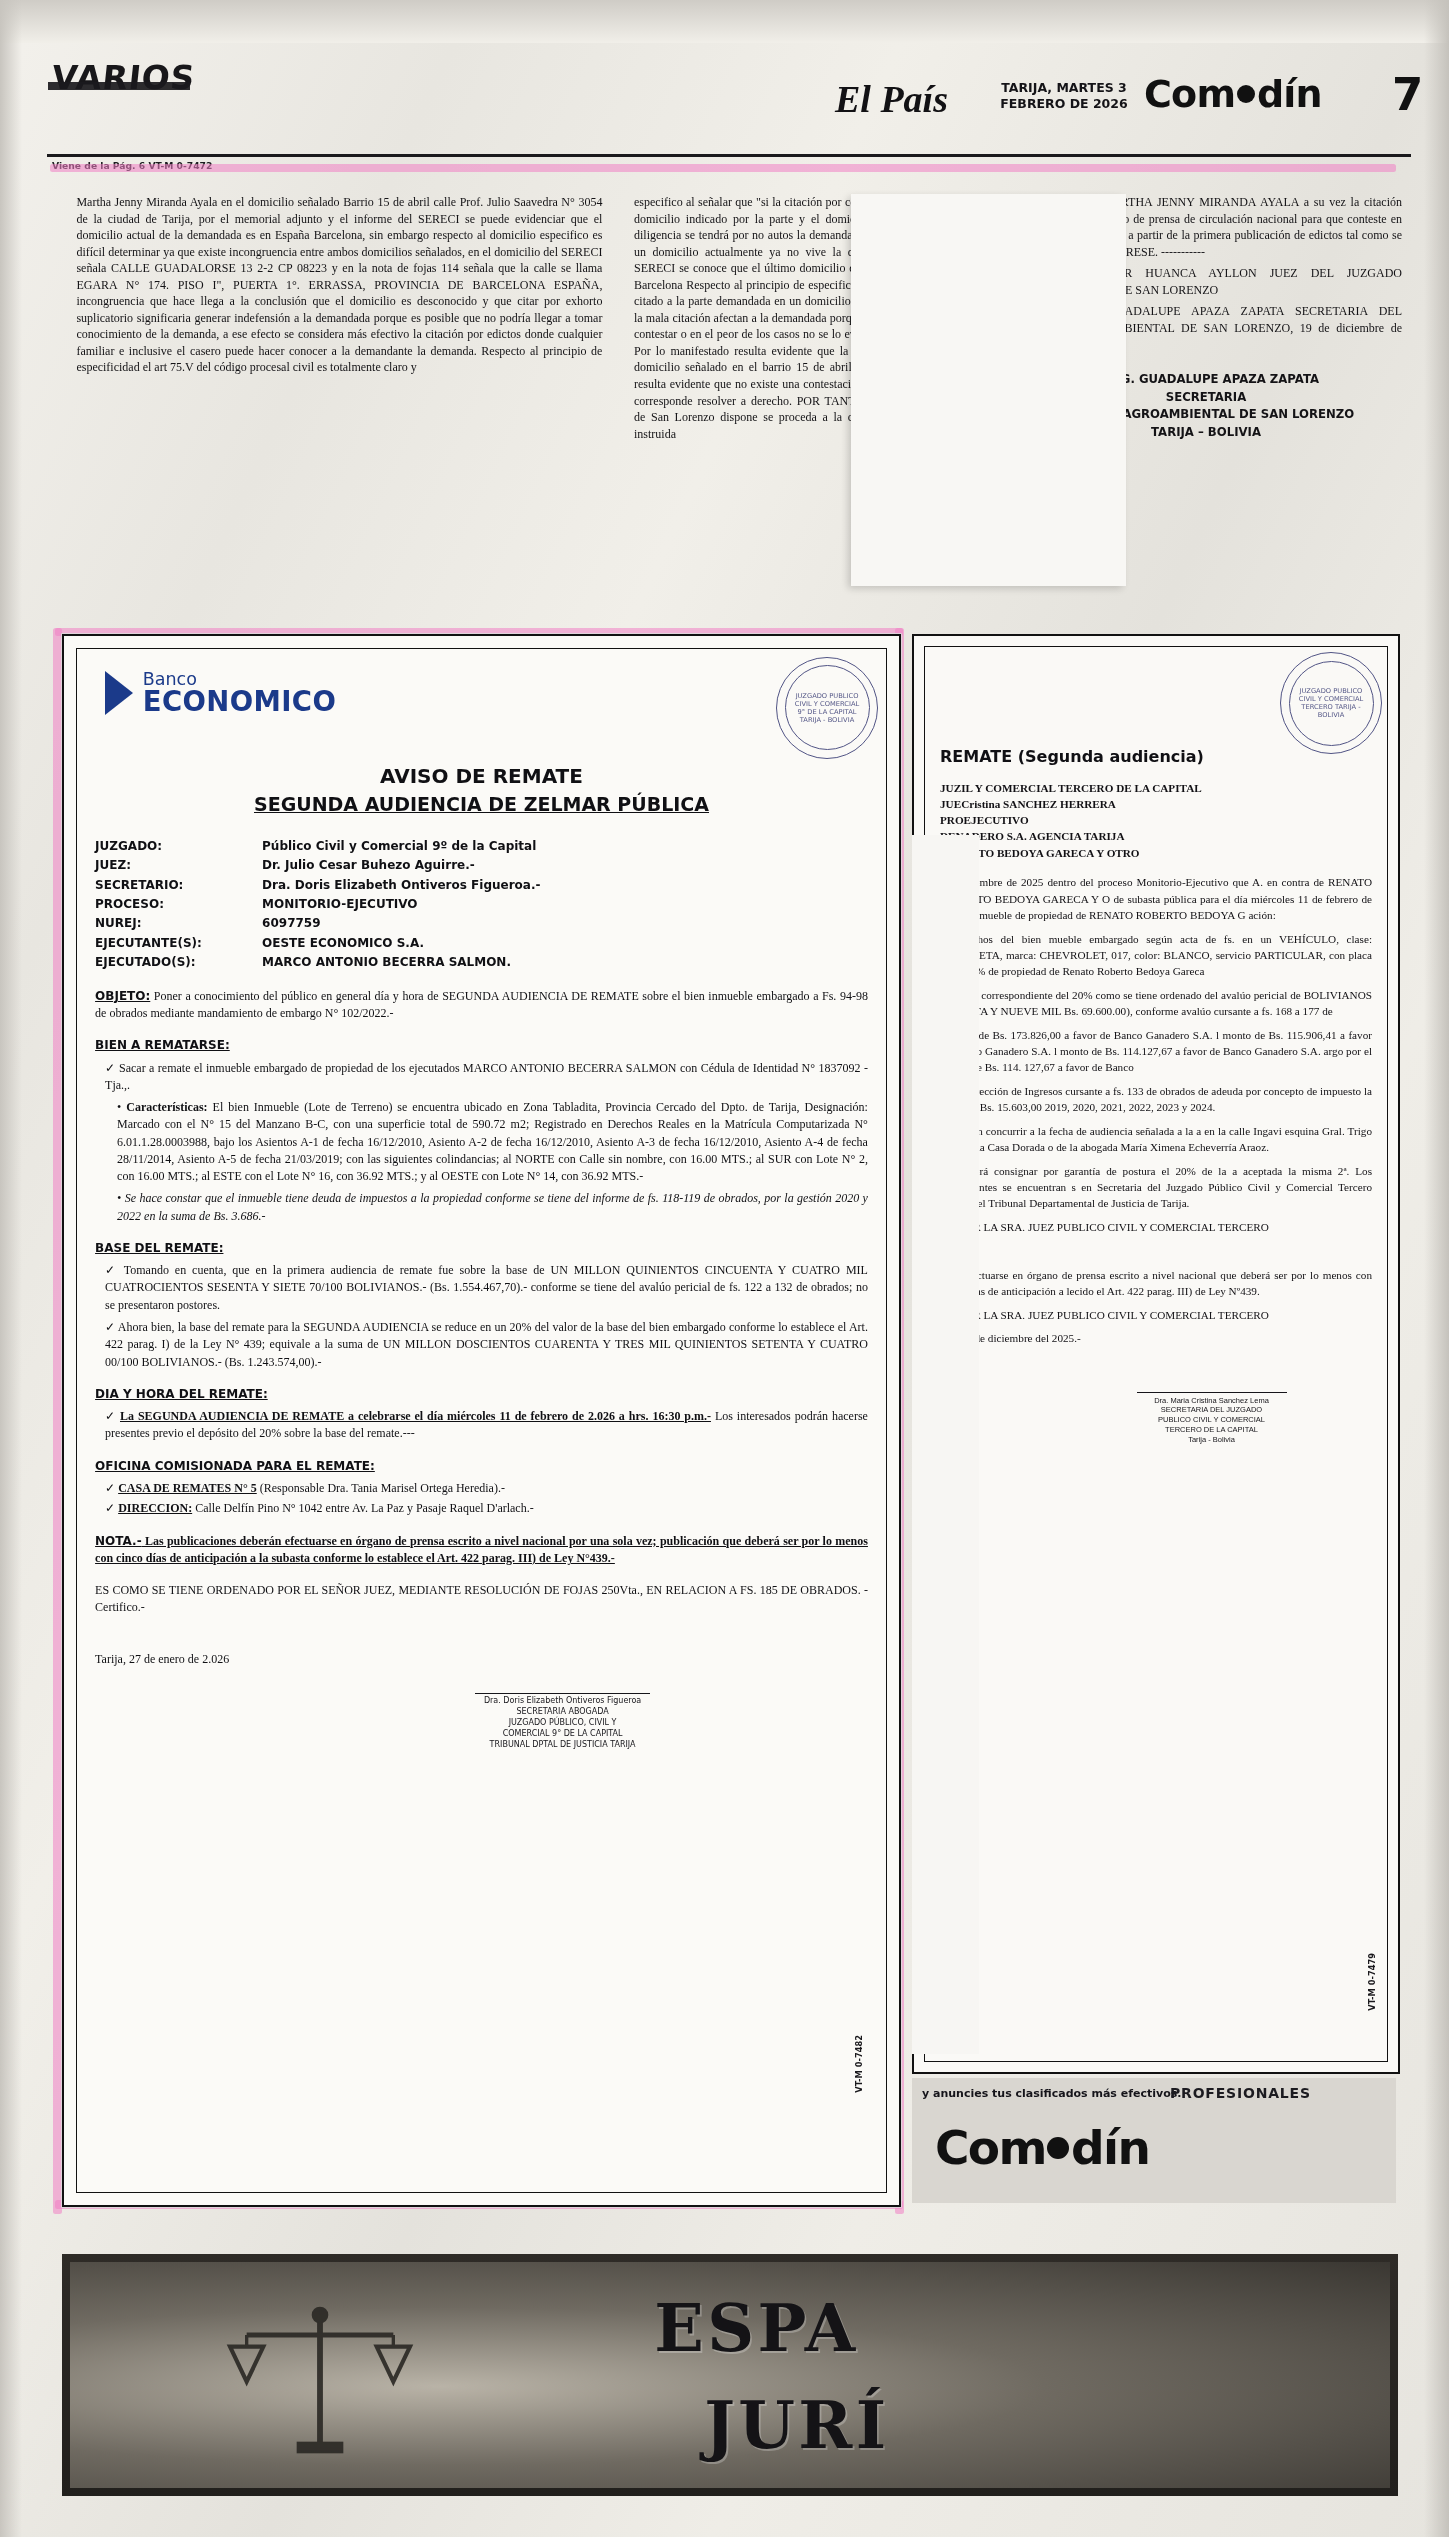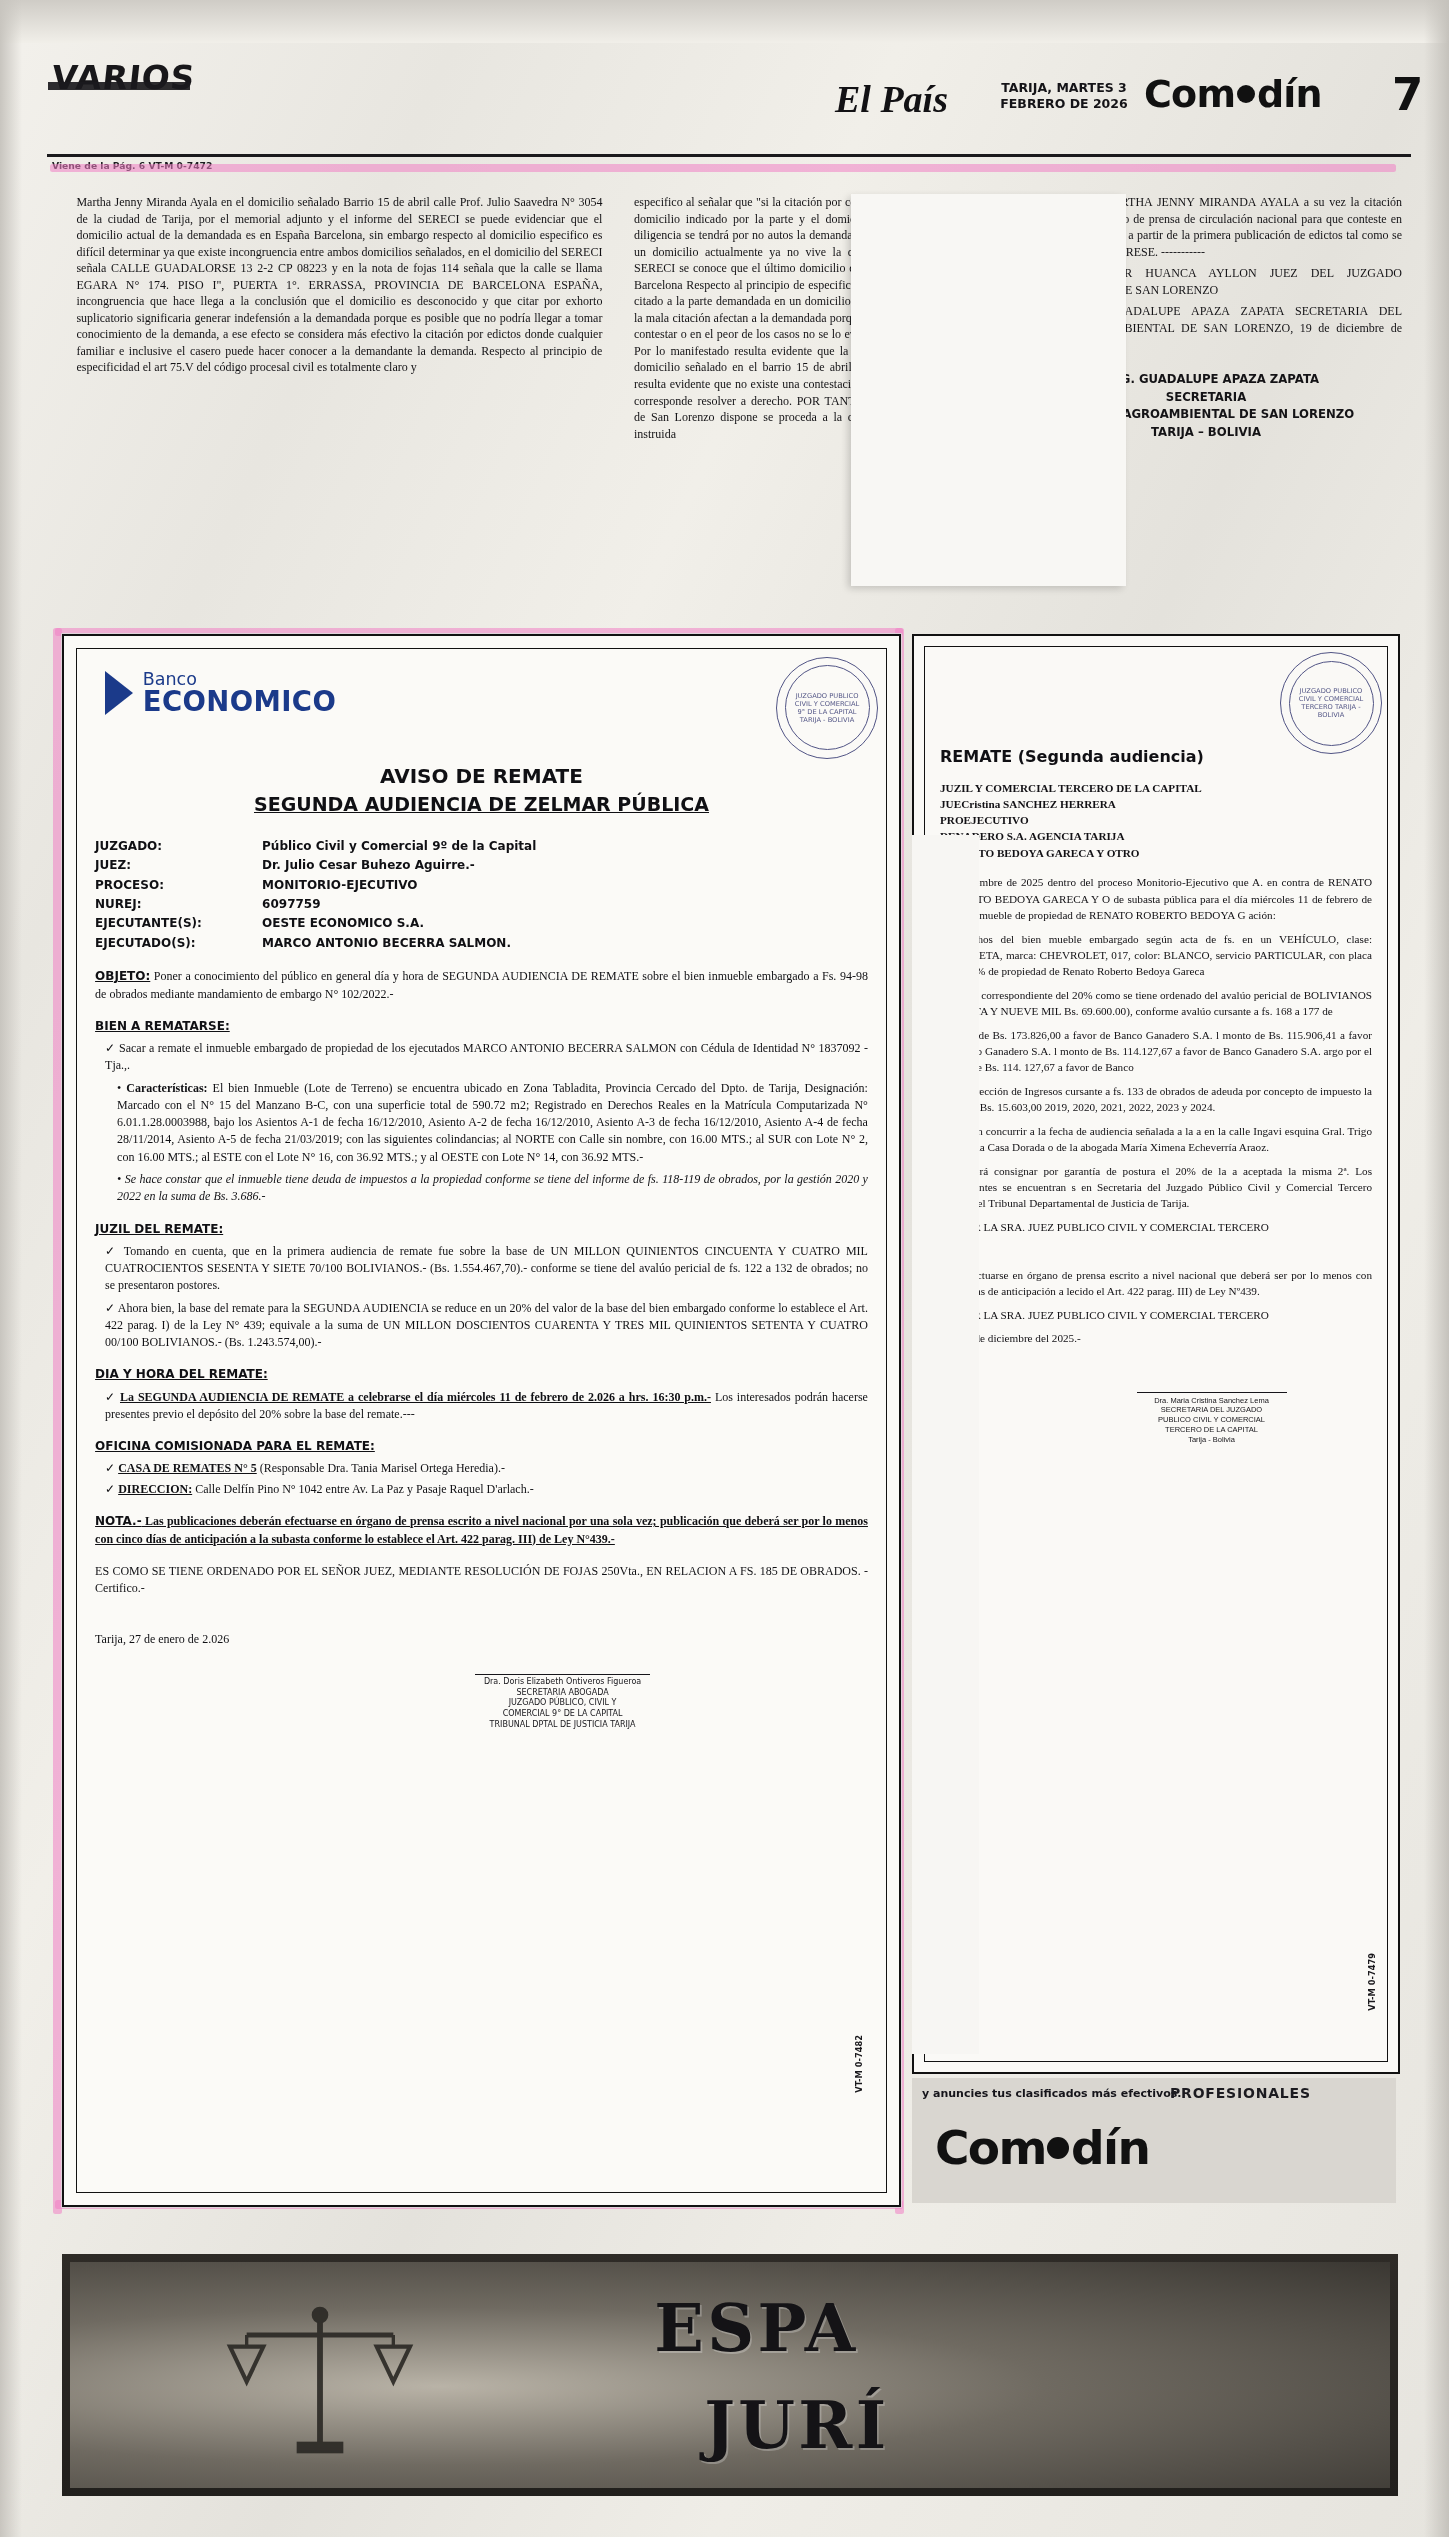--- a/index.html
+++ b/index.html
@@ -178,20 +178,24 @@
       <div class="kv">
         <div class="row">
           <div class="k">JUZGADO:</div>
           <div class="v">Público Civil y Comercial 9º de la Capital</div>
         </div>
         <div class="row">
           <div class="k">JUEZ:</div>
           <div class="v">Dr. Julio Cesar Buhezo Aguirre.-</div>
         </div>
         <div class="row">
+          <div class="k">SECRETARIO:</div>
+          <div class="v">Dra. Doris Elizabeth Ontiveros Figueroa.-</div>
+        </div>
+        <div class="row">
           <div class="k">PROCESO:</div>
           <div class="v">MONITORIO-EJECUTIVO</div>
         </div>
         <div class="row">
           <div class="k">NUREJ:</div>
           <div class="v">6097759</div>
         </div>
         <div class="row">
           <div class="k">EJECUTANTE(S):</div>
           <div class="v">OESTE ECONOMICO S.A.</div>
@@ -207,21 +211,21 @@
       </div>
 
       <div class="sec">
         <div class="hd">BIEN A REMATARSE:</div>
         <div class="tick" style="margin-top:5px;">✓ <span>Sacar a remate el inmueble embargado de propiedad de los ejecutados MARCO ANTONIO BECERRA SALMON con Cédula de Identidad N° 1837092 - Tja.,.</span></div>
         <div class="bullet" style="margin-top:5px;">• <b>Características:</b><span> El bien Inmueble (Lote de Terreno) se encuentra ubicado en Zona Tabladita, Provincia Cercado del Dpto. de Tarija, Designación: Marcado con el N° 15 del Manzano B-C, con una superficie total de 590.72 m2; Registrado en Derechos Reales en la Matrícula Computarizada N° 6.01.1.28.0003988, bajo los Asientos A-1 de fecha 16/12/2010, Asiento A-2 de fecha 16/12/2010, Asiento A-3 de fecha 16/12/2010, Asiento A-4 de fecha 28/11/2014, Asiento A-5 de fecha 21/03/2019; con las siguientes colindancias; al NORTE con Calle sin nombre, con 16.00 MTS.; al SUR con Lote N° 2, con 16.00 MTS.; al ESTE con el Lote N° 16, con 36.92 MTS.; y al OESTE con Lote N° 14, con 36.92 MTS.-</span></div>
         <div class="bullet ital" style="margin-top:5px;">• <span>Se hace constar que el inmueble tiene deuda de impuestos a la propiedad conforme se tiene del informe de fs. 118-119 de obrados, por la gestión 2020 y 2022 en la suma de Bs. 3.686.-</span></div>
       </div>
 
       <div class="sec">
-        <div class="hd">JUZIL DEL REMATE:</div>
+        <div class="hd">BASE DEL REMATE:</div>
         <div class="tick" style="margin-top:5px;">✓ <span>Tomando en cuenta, que en la primera audiencia de remate fue sobre la base de UN MILLON QUINIENTOS CINCUENTA Y CUATRO MIL CUATROCIENTOS SESENTA Y SIETE 70/100 BOLIVIANOS.- (Bs. 1.554.467,70).- conforme se tiene del avalúo pericial de fs. 122 a 132 de obrados; no se presentaron postores.</span></div>
         <div class="tick" style="margin-top:5px;">✓ <span>Ahora bien, la base del remate para la SEGUNDA AUDIENCIA se reduce en un 20% del valor de la base del bien embargado conforme lo establece el Art. 422 parag. I) de la Ley N° 439; equivale a la suma de UN MILLON DOSCIENTOS CUARENTA Y TRES MIL QUINIENTOS SETENTA Y CUATRO 00/100 BOLIVIANOS.- (Bs. 1.243.574,00).-</span></div>
       </div>
 
       <div class="sec">
         <div class="hd">DIA Y HORA DEL REMATE:</div>
         <div class="tick" style="margin-top:5px;">✓ <b class="u">La SEGUNDA AUDIENCIA DE REMATE a celebrarse el día miércoles 11 de febrero de 2.026 a hrs. 16:30 p.m.-</b><span> Los interesados podrán hacerse presentes previo el depósito del 20% sobre la base del remate.---</span></div>
       </div>
 
       <div class="sec">

